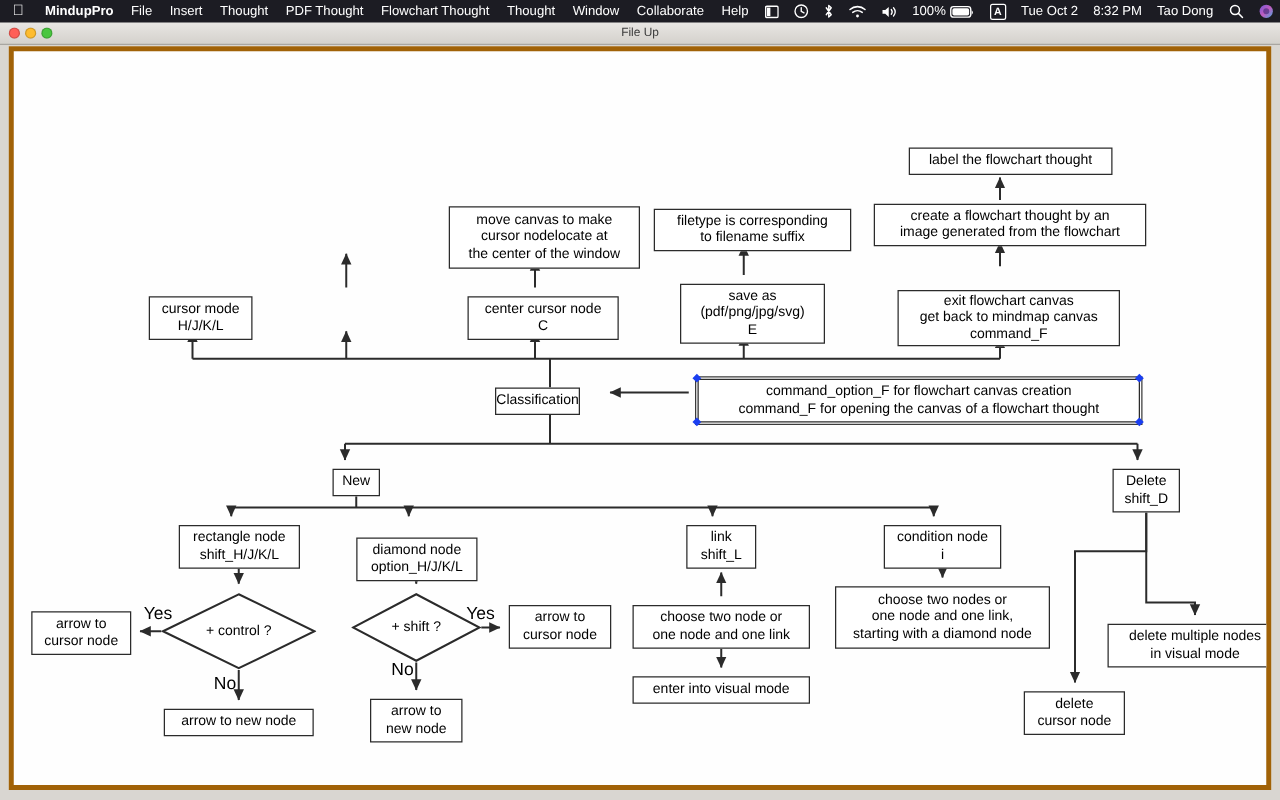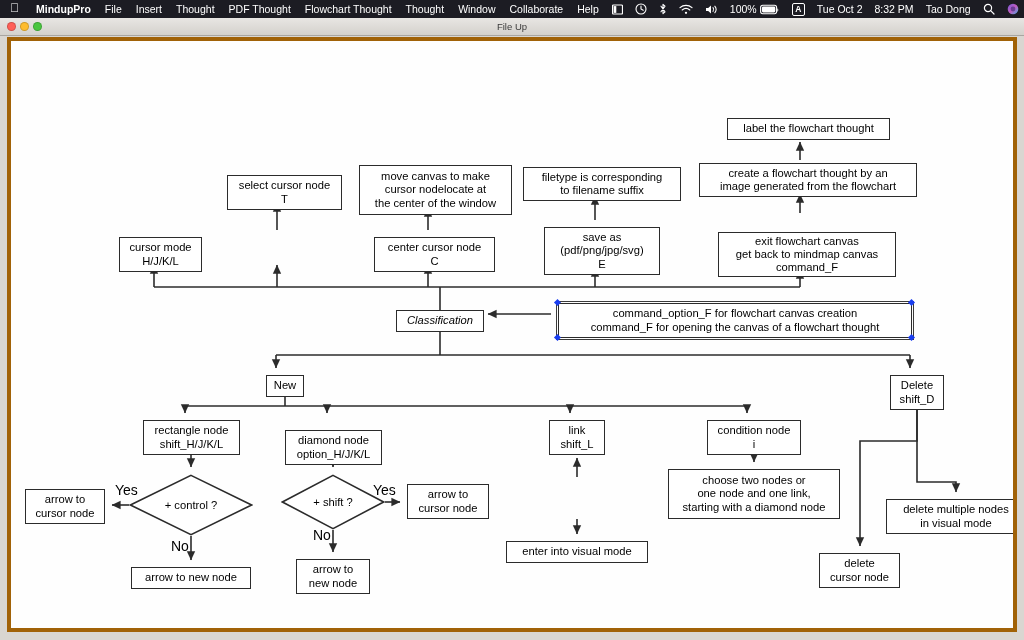--- a/index.html
+++ b/index.html
@@ -351,28 +351,26 @@
 (pdf/png/jpg/svg)
 E</div>
 
       <div class="node" style="left:348px; top:124px; width:153px; height:50px;">move canvas to make
 cursor nodelocate at
 the center of the window</div>
 
       <div class="node" style="left:363px; top:196px; width:121px; height:35px;">center cursor node
 C</div>
 
-      <div class="node" style="left:216px; top:134px; width:115px; height:35px;">select cursor node
-T</div>
 
 
       <div class="node" style="left:108px; top:196px; width:83px; height:35px;">cursor mode
 H/J/K/L</div>
 
-      <div class="node" style="left:385px; top:269px; width:88px; height:22px;font-style:italic;">Classification</div>
+      <div class="node" style="left:385px; top:269px; width:68px; height:22px;">Classification</div>
 
       <div class="node sel" style="left:547px; top:262px; width:354px; height:35px;">command_option_F for flowchart canvas creation
 command_F for opening the canvas of a flowchart thought</div>
       <div class="handle" style="left:544px;  top:259px;"></div>
       <div class="handle" style="left:898px;  top:259px;"></div>
       <div class="handle" style="left:544px;  top:294px;"></div>
       <div class="handle" style="left:898px;  top:294px;"></div>
 
       <div class="node" style="left:255px; top:334px; width:38px; height:22px;">New</div>
 
@@ -395,20 +393,22 @@
 cursor node</div>
 
       <div class="node" style="left:120px; top:526px; width:120px; height:22px;">arrow to new node</div>
 
       <div class="node" style="left:396px; top:443px; width:82px; height:35px;">arrow to
 cursor node</div>
 
       <div class="node" style="left:285px; top:518px; width:74px; height:35px;">arrow to
 new node</div>
 
+      <div class="node" style="left:495px; top:443px; width:142px; height:35px;">choose two node or
+one node and one link</div>
 
       <div class="node" style="left:495px; top:500px; width:142px; height:22px;">enter into visual mode</div>
 
       <div class="node" style="left:657px; top:428px; width:172px; height:50px;">choose two nodes or
 one node and one link,
 starting with a diamond node</div>
 
       <div class="node" style="left:875px; top:458px; width:140px; height:35px;">delete multiple nodes
 in visual mode</div>
 

